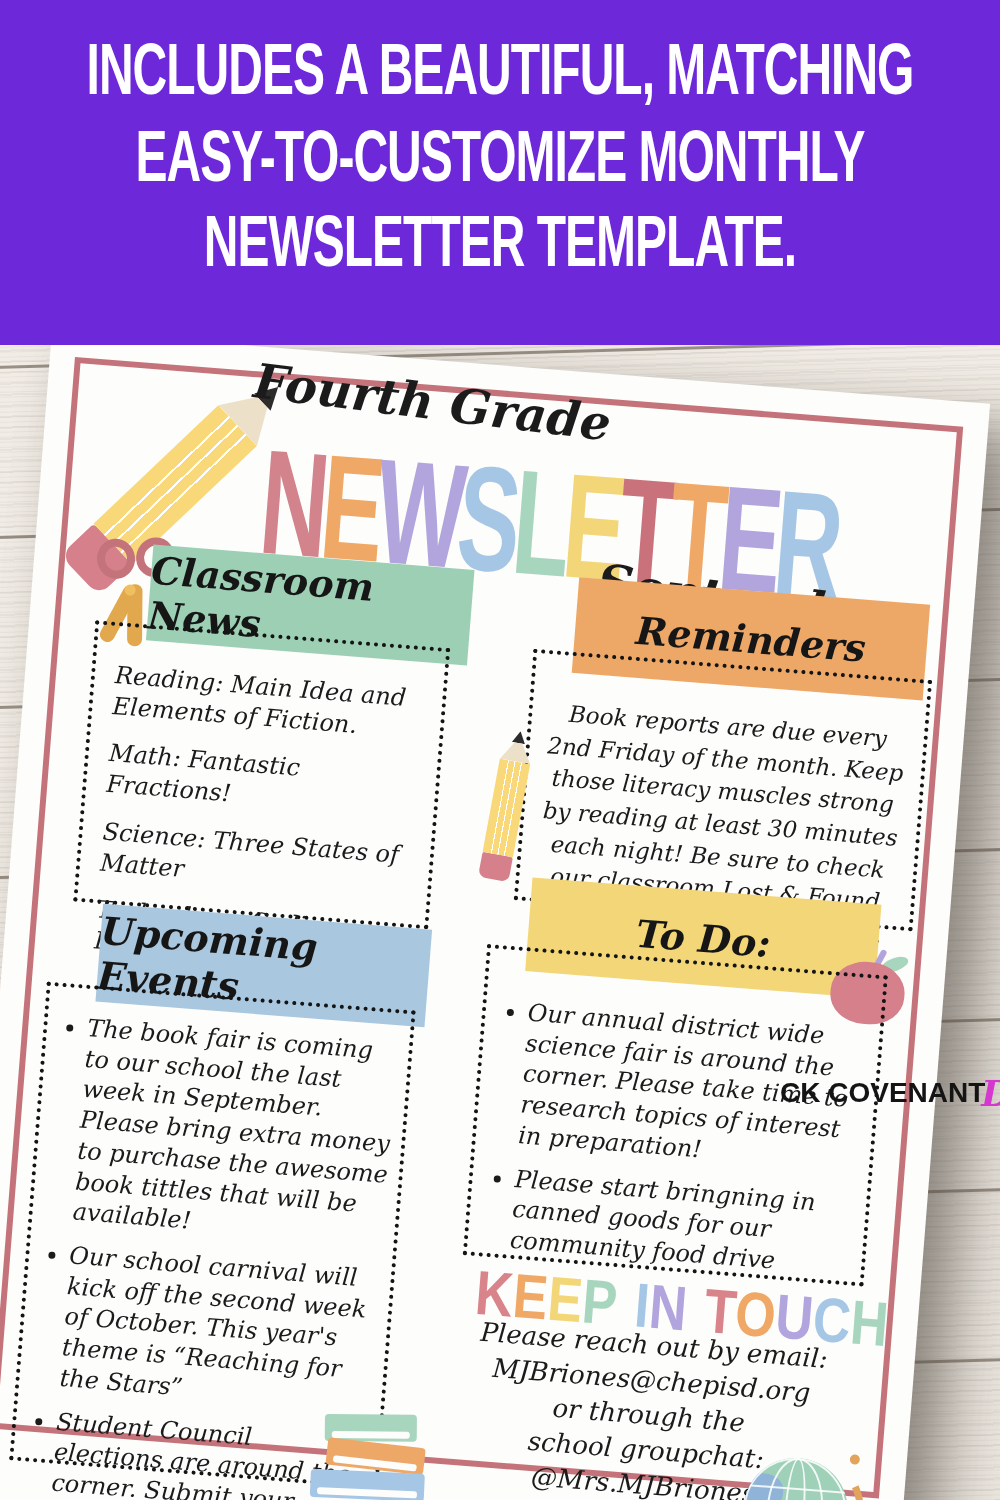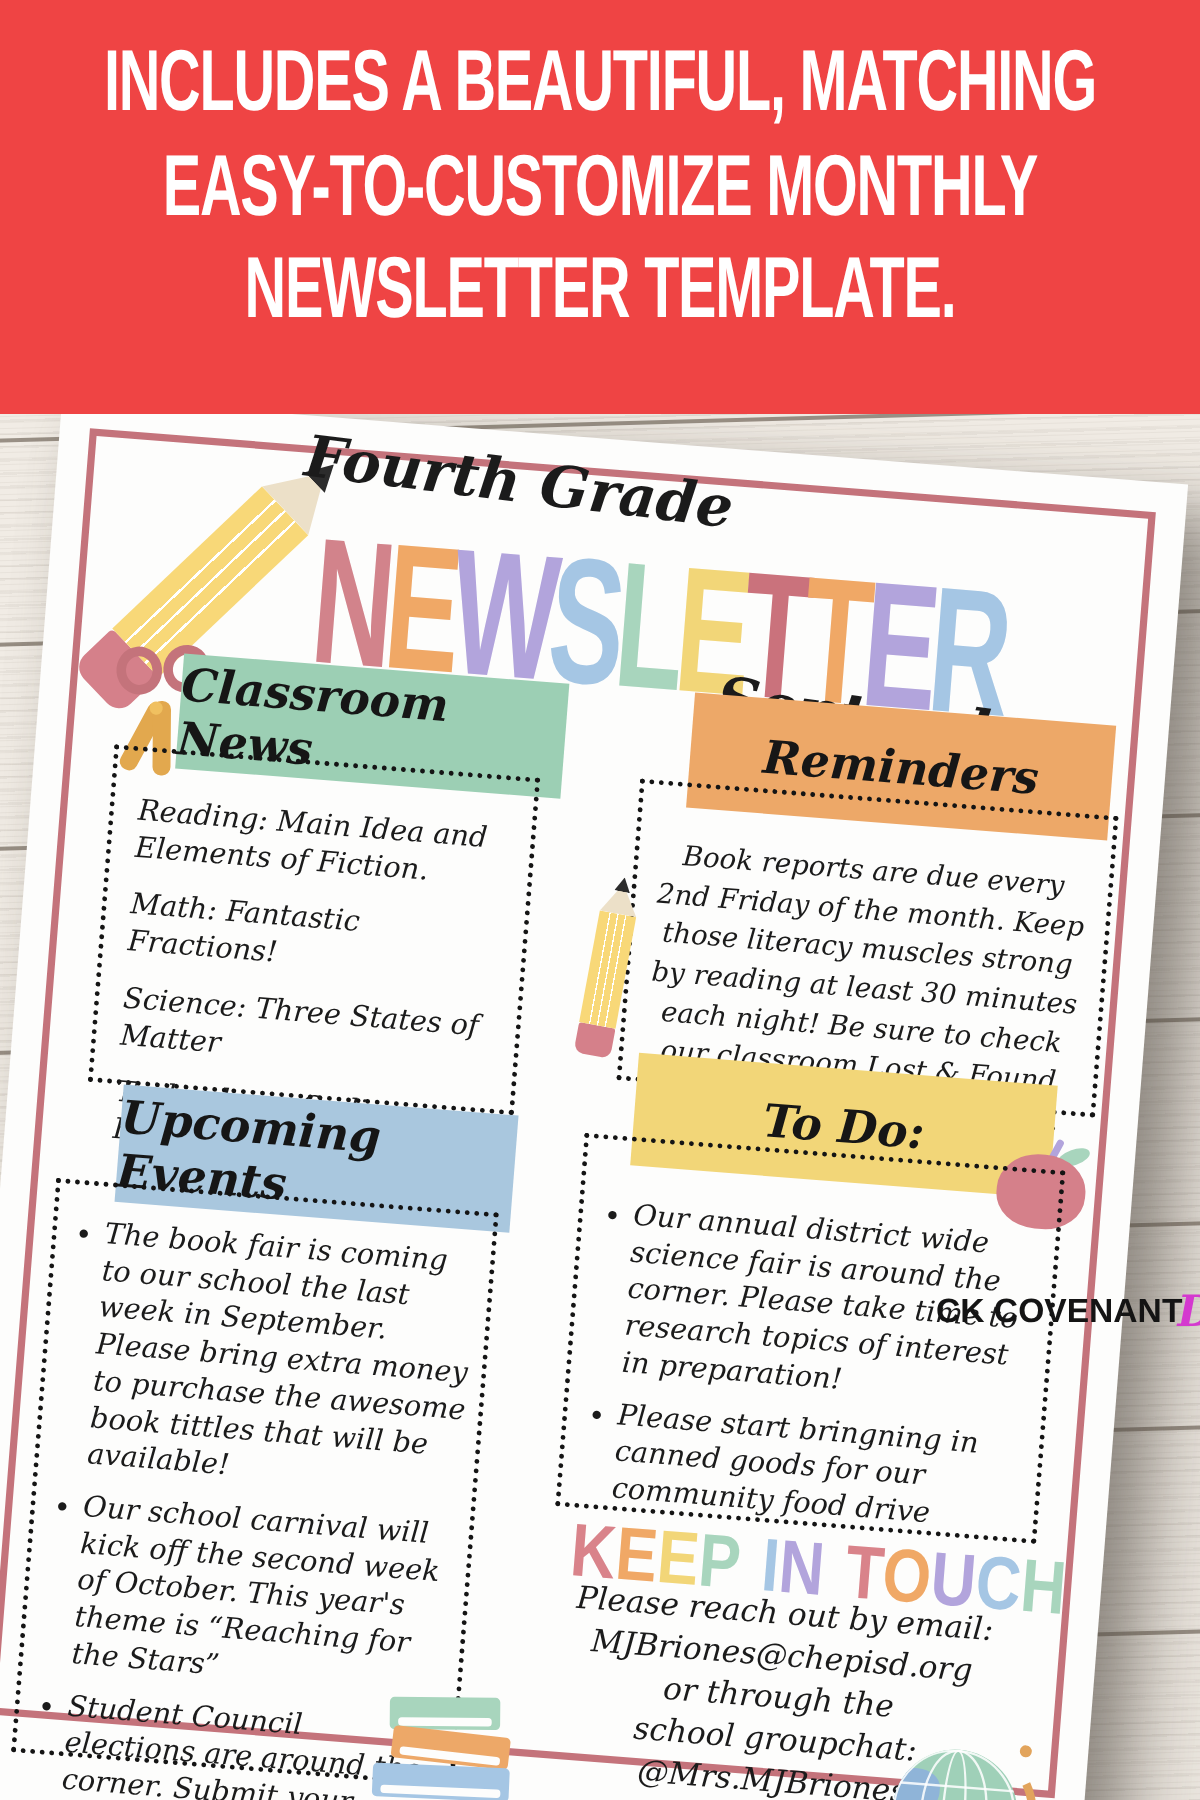--- a/index.html
+++ b/index.html
@@ -127,21 +127,21 @@
   .wm-suffix{font-family:"DejaVu Serif",serif;font-style:italic;font-weight:700;
     font-size:36px;color:#d438cf;margin-left:-4px;}
 </style>
 </head>
 <body>
 
 <div class="stage">
 
   <div class="wood"></div>
 
-  <div class="banner" style="background-color: #ef4444;">
+  <div class="banner" style="background-color: #6d28d9;">
     <div class="banner-text">INCLUDES A BEAUTIFUL, MATCHING
 EASY-TO-CUSTOMIZE MONTHLY
 NEWSLETTER TEMPLATE.</div>
   </div>
 
   <div class="paper">
     <div class="pink-border" style="border-color: rgb(196, 115, 123);"></div>
 
     <div class="pencil pencil-big">
       <div class="eraser"></div>

